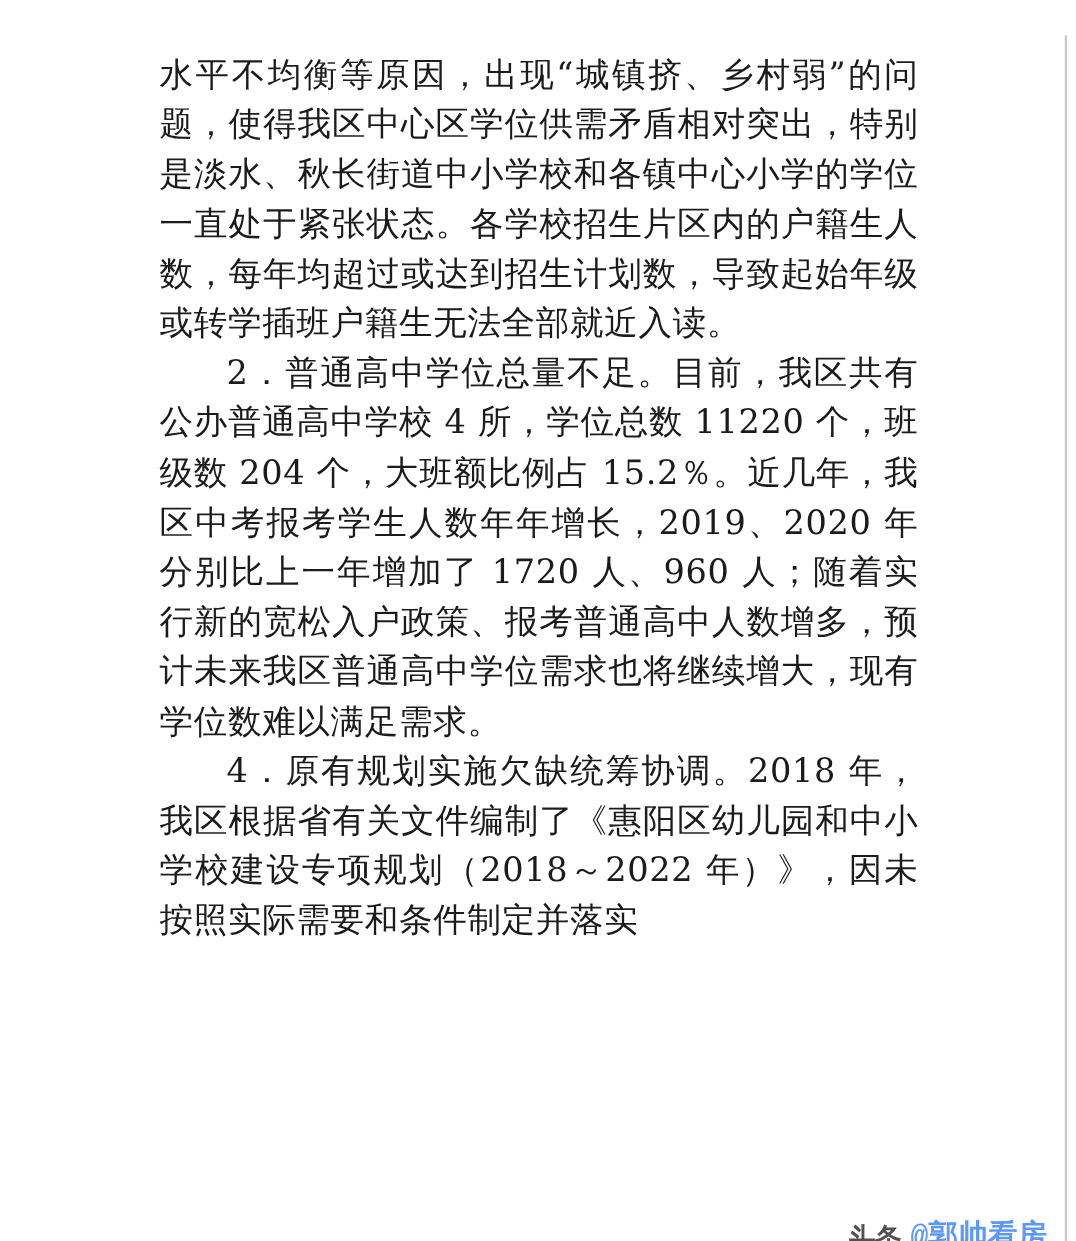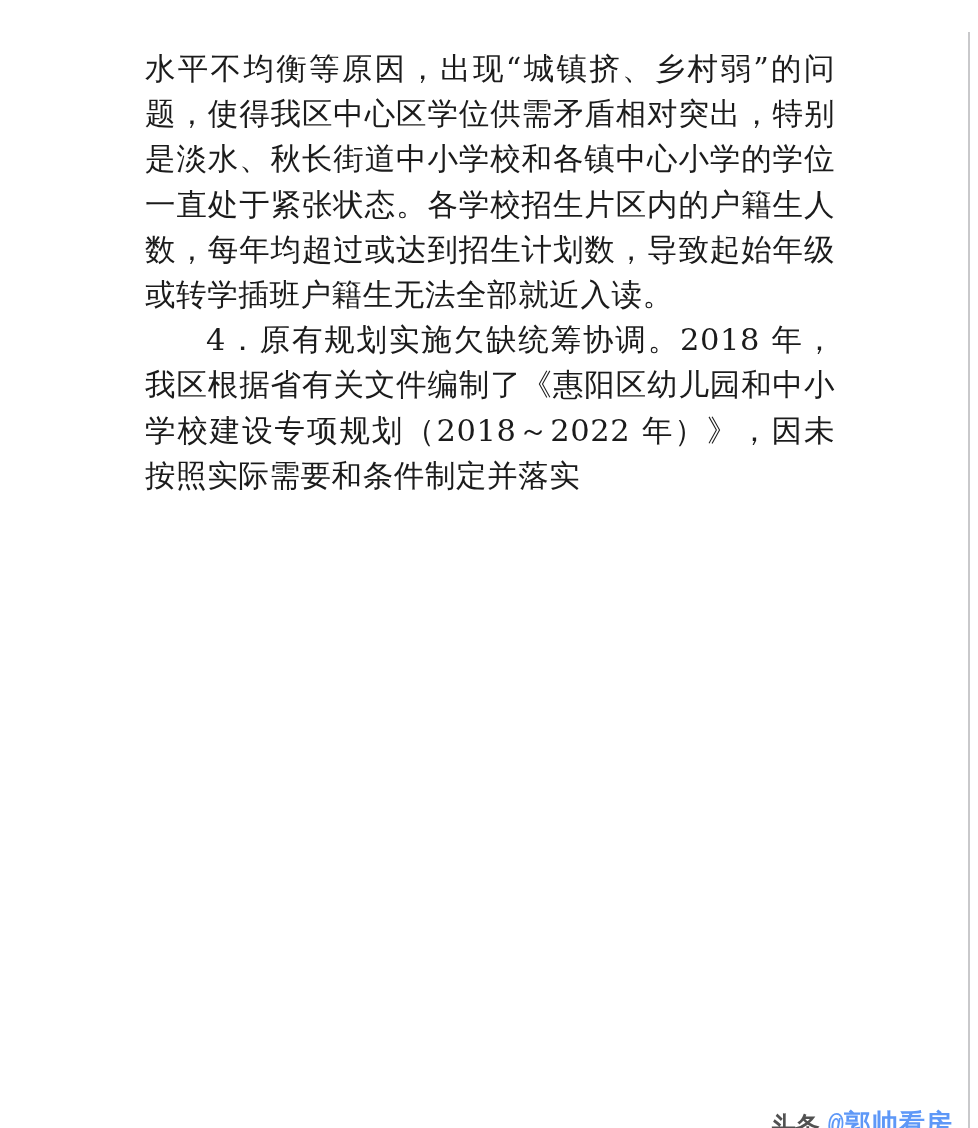--- a/index.html
+++ b/index.html
@@ -102,20 +102,21 @@
 <body>
 
 <div id="page">
 
   <div id="right-rule"></div>
 
   <div id="text-column">
 
     <p id="para-0" class="para cont">水平不均衡等原因，出现“城镇挤、乡村弱”的问题，使得我区中心区学位供需矛盾相对突出，特别是淡水、秋长街道中小学校和各镇中心小学的学位一直处于紧张状态。各学校招生片区内的户籍生人数，每年均超过或达到招生计划数，导致起始年级或转学插班户籍生无法全部就近入读。</p>
 
+    <p id="para-1" class="para indent">2．普通高中学位总量不足。目前，我区共有公办普通高中学校 4 所，学位总数 11220 个，班级数 204 个，大班额比例占 15.2％。近几年，我区中考报考学生人数年年增长，2019、2020 年分别比上一年增加了 1720 人、960 人；随着实行新的宽松入户政策、报考普通高中人数增多，预计未来我区普通高中学位需求也将继续增大，现有学位数难以满足需求。</p>
 
 
     <p id="para-3" class="para indent">4．原有规划实施欠缺统筹协调。2018 年，我区根据省有关文件编制了《惠阳区幼儿园和中小学校建设专项规划（2018～2022 年）》，因未按照实际需要和条件制定并落实</p>
 
   </div>
 
   <div id="watermark">
     <span class="wm-logo">头条</span>
     <span class="wm-handle">@郭帅看房</span>
   </div>

